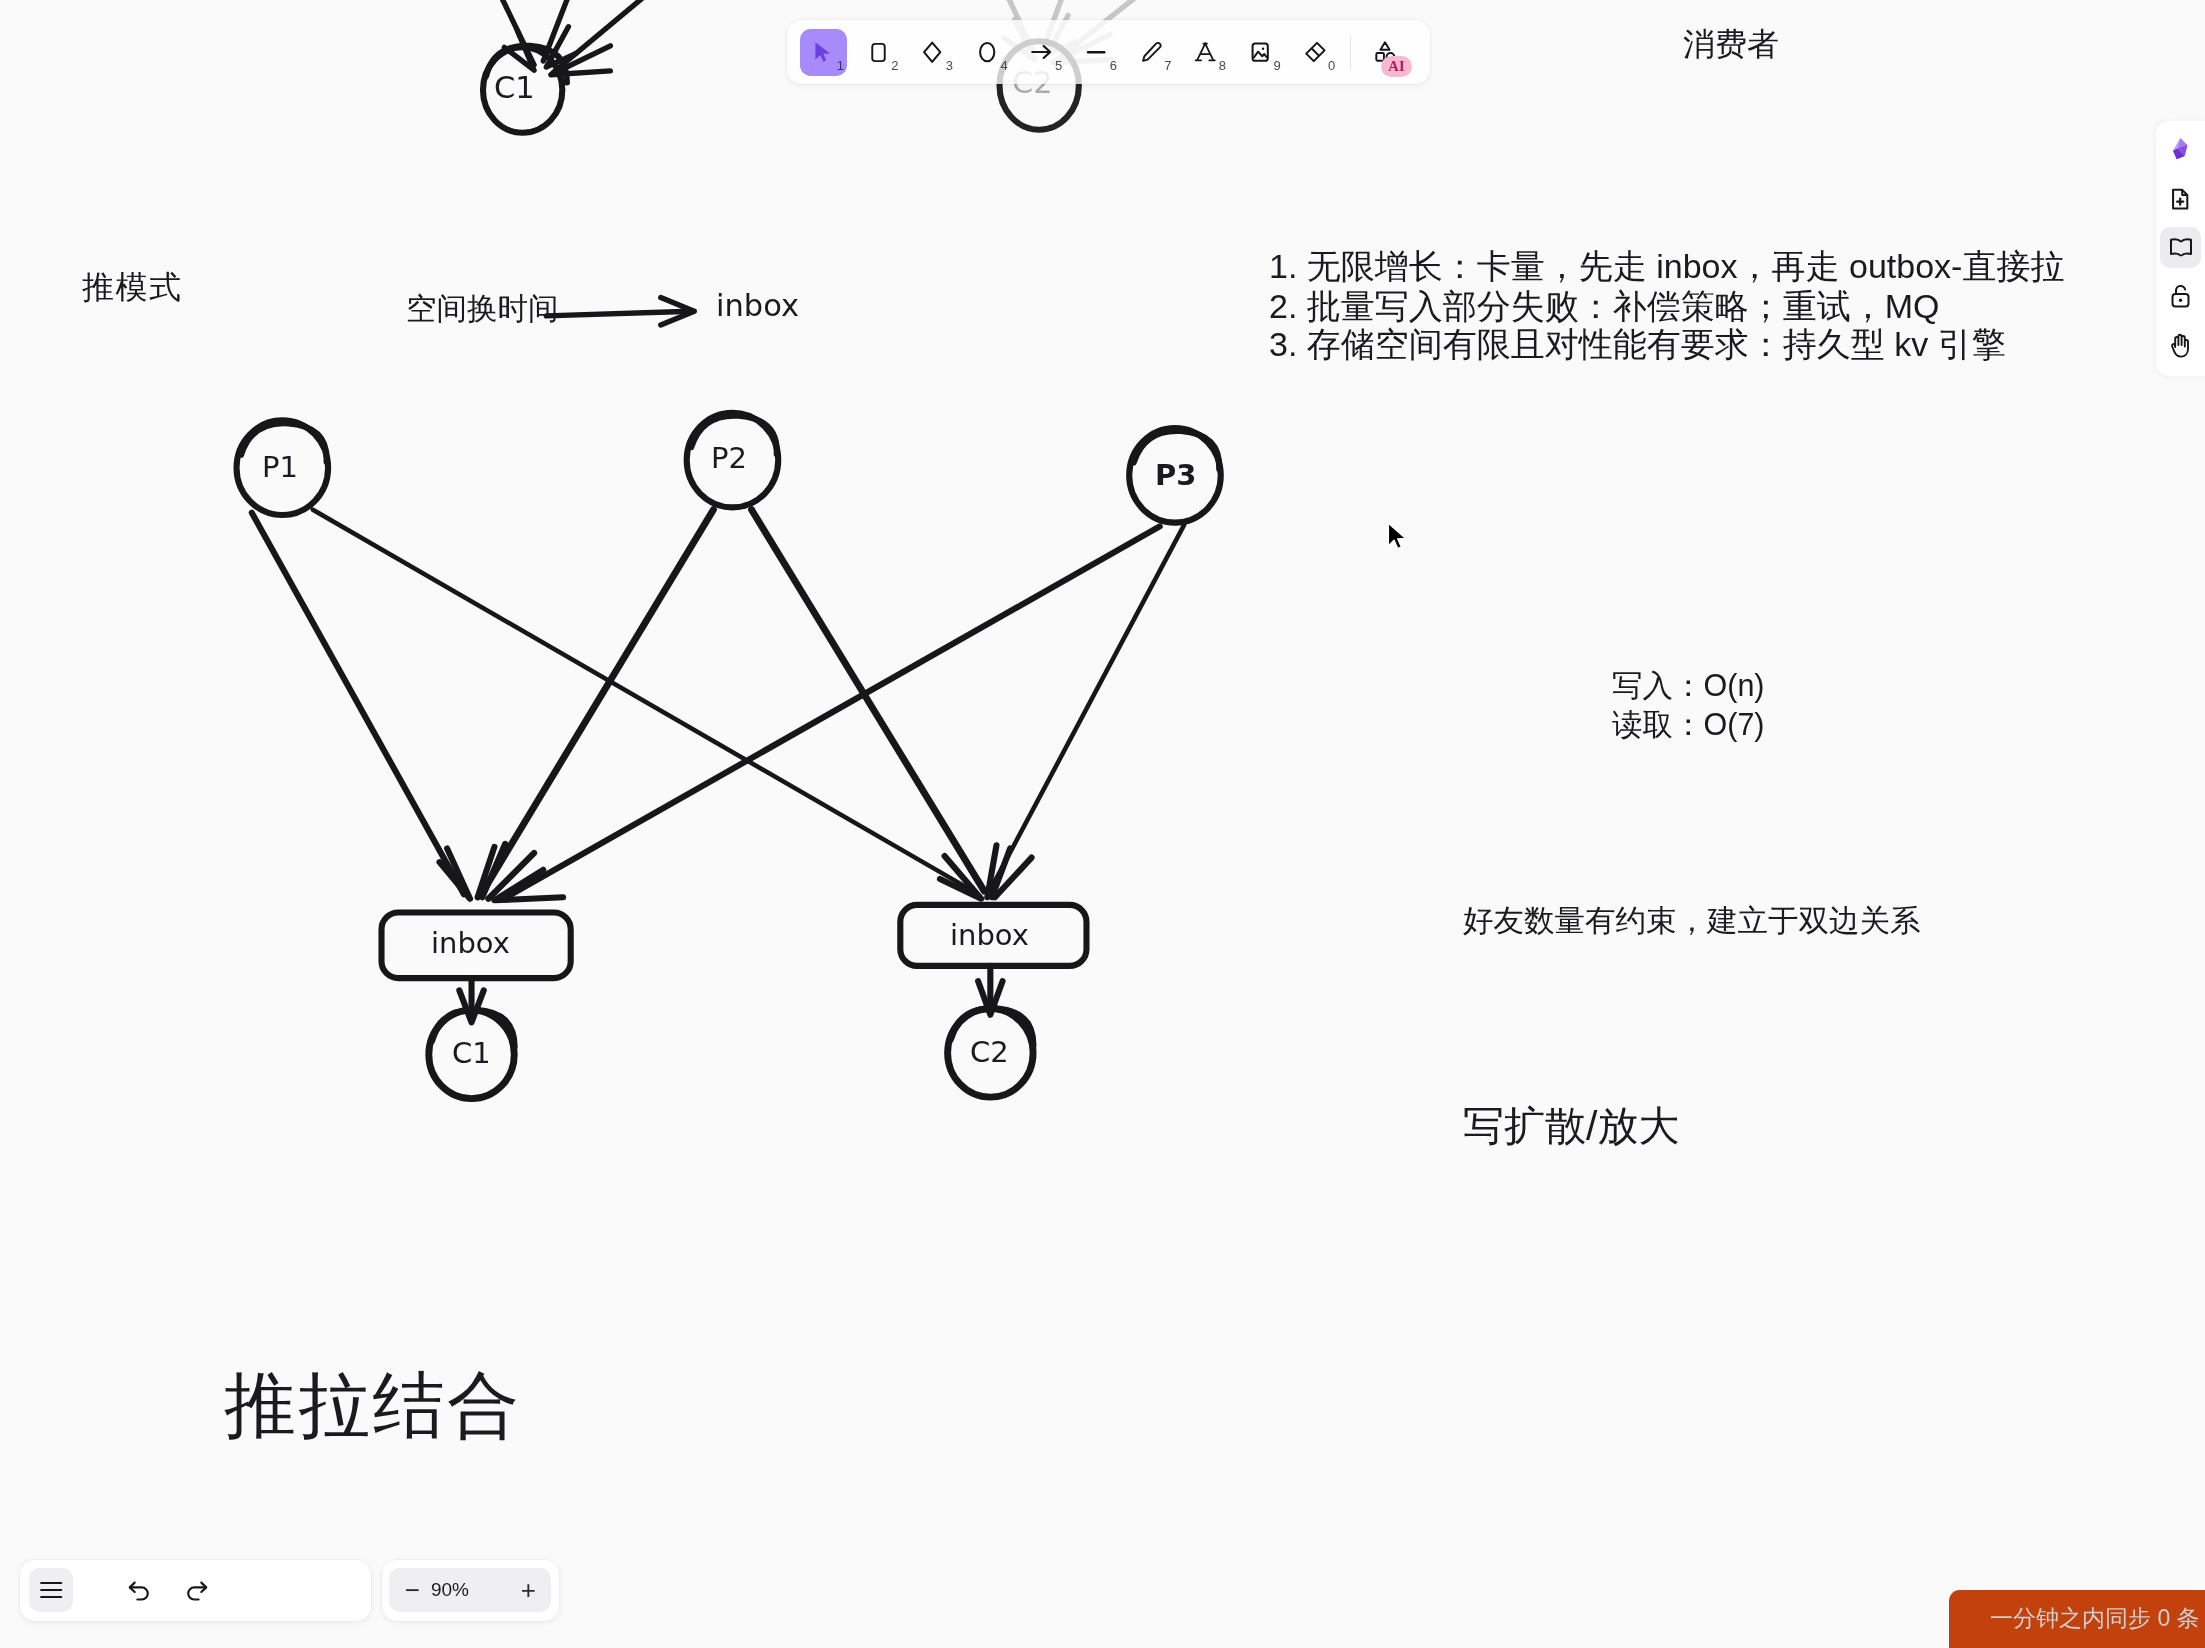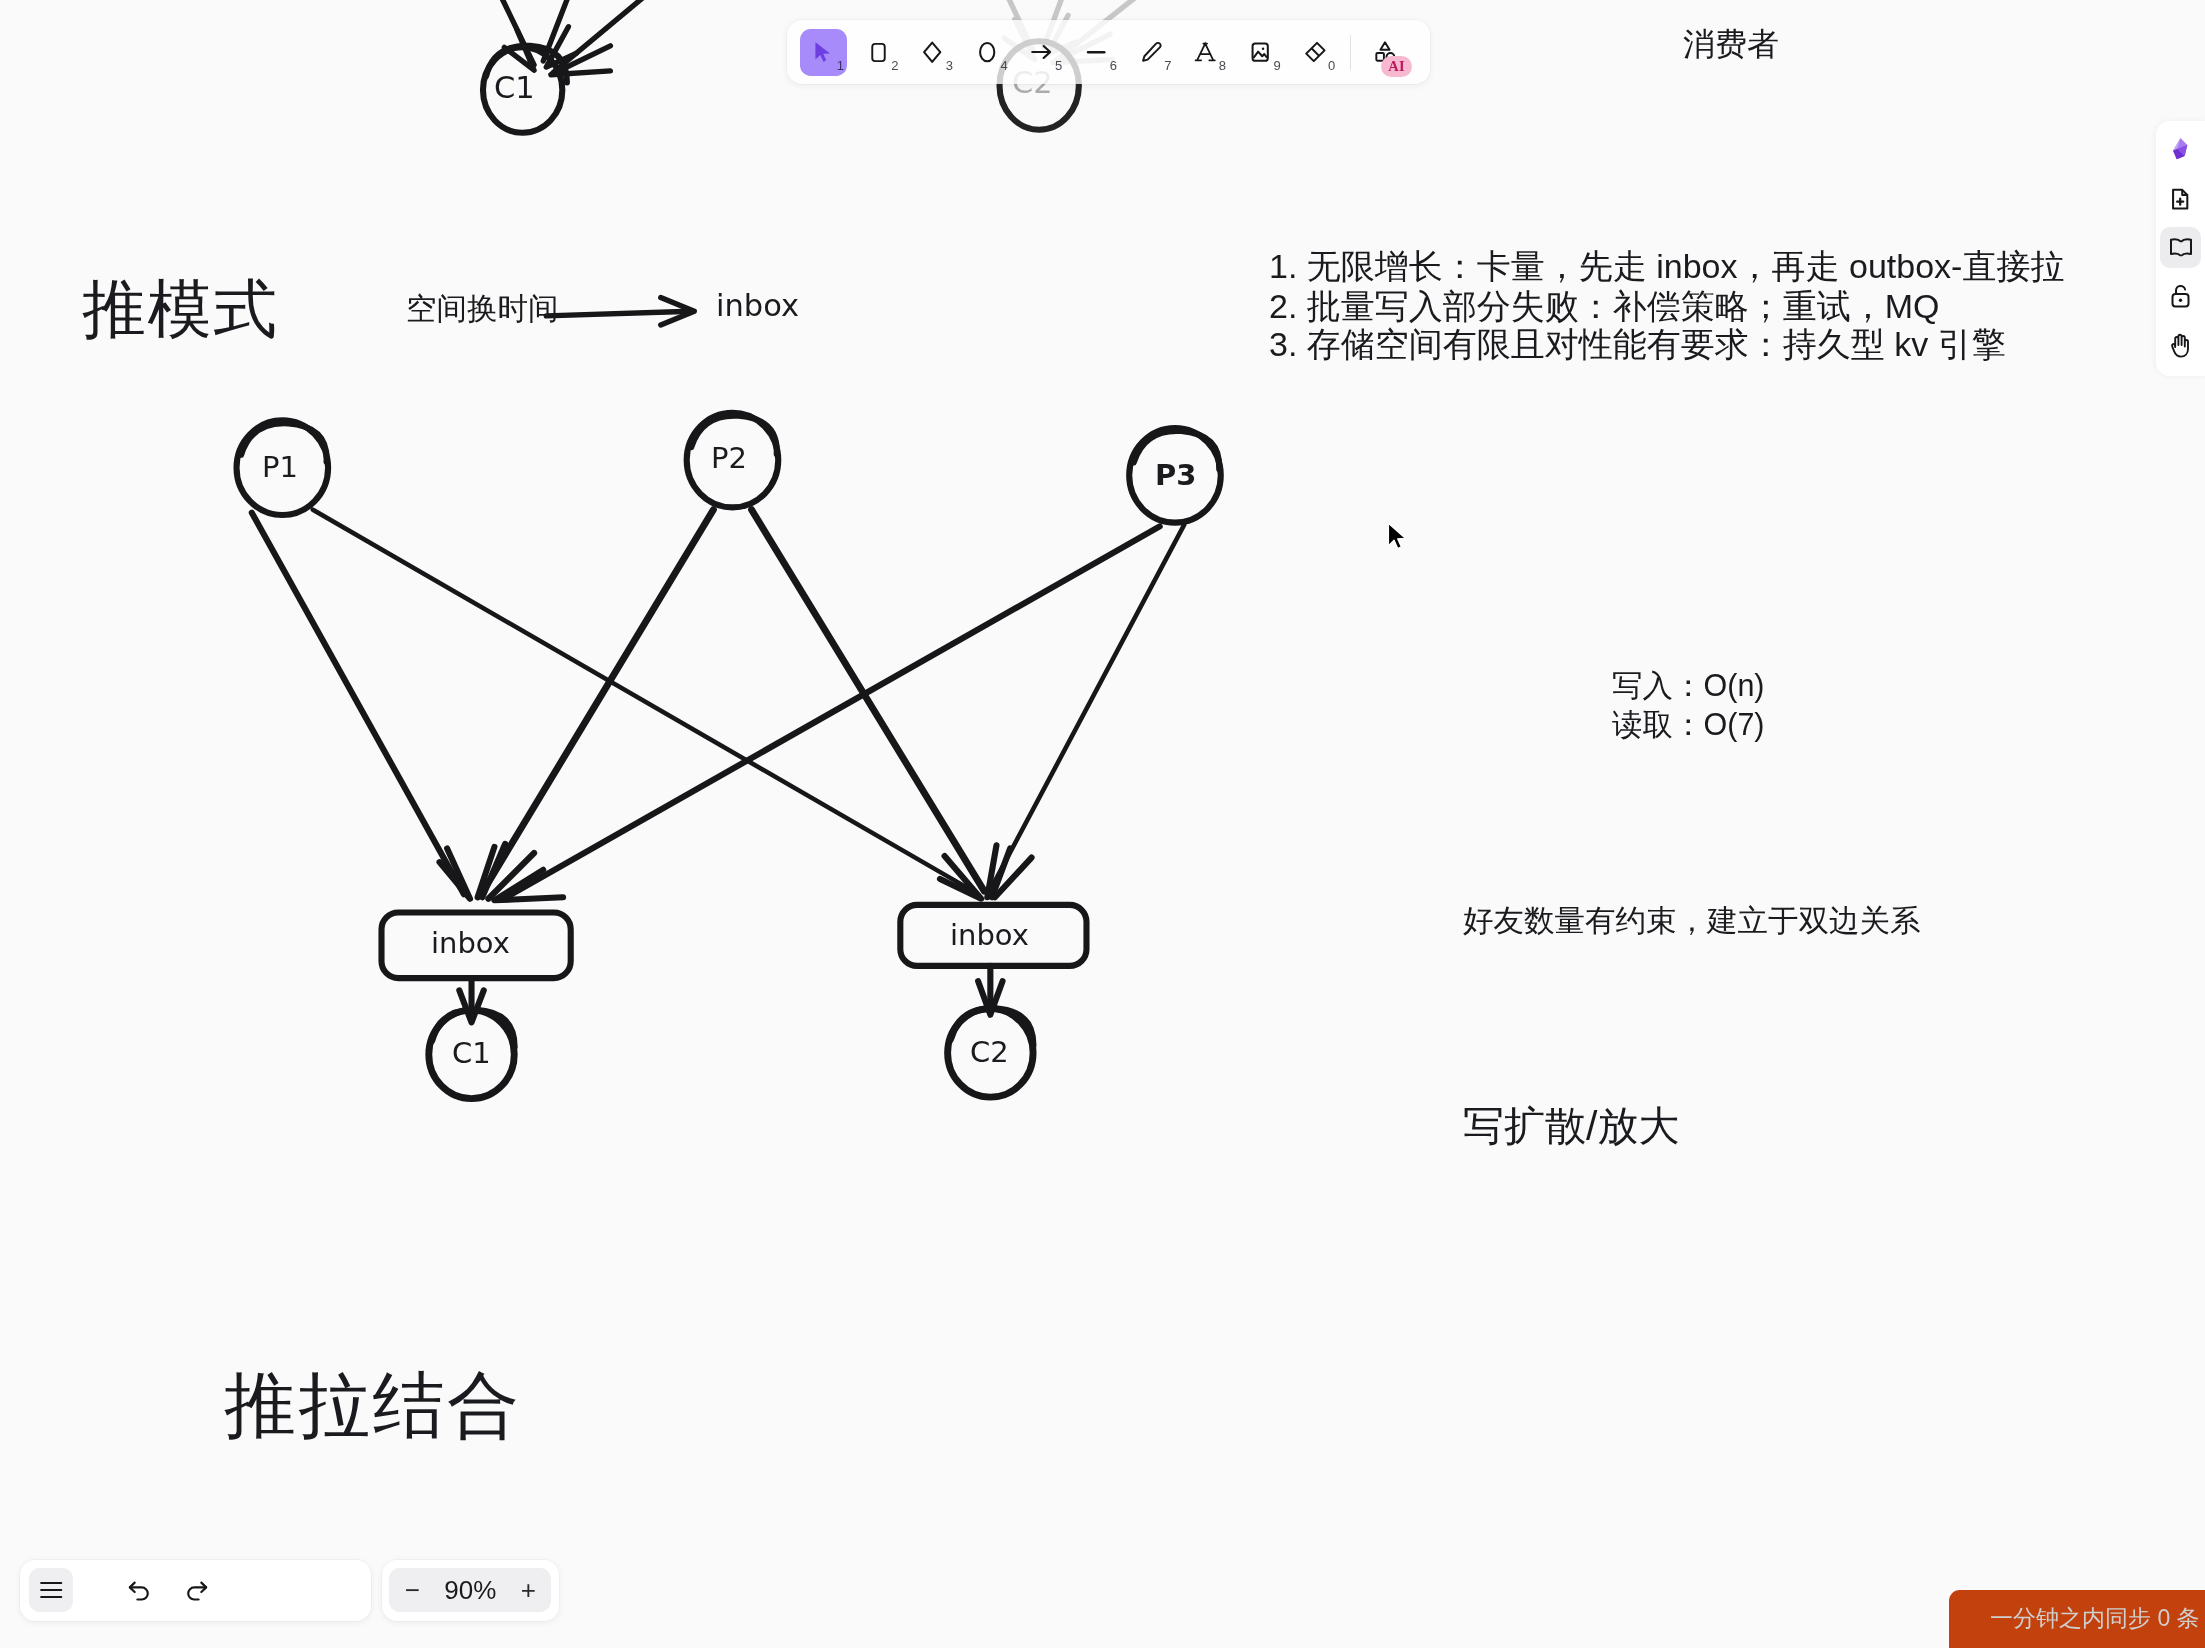--- a/index.html
+++ b/index.html
@@ -9,21 +9,21 @@
     font-family: "Liberation Sans", "DejaVu Sans", sans-serif;
     overflow: hidden;
   }
   #app { position: relative; width: 2205px; height: 1648px; background: #fafafa; }
 
   
   #canvas { position: absolute; inset: 0; }
   #canvas svg { position: absolute; inset: 0; width: 2205px; height: 1648px; }
 
   .cvs-text { position: absolute; color: #1b1b1f; white-space: nowrap; }
-  .title-lg { font-size: 64px; font-weight: 400; letter-spacing: 1.5px; }
+  .title-lg { font-size: 32px; font-weight: 400; letter-spacing: 1.5px; }
   .title-xl { font-size: 72px; font-weight: 400; letter-spacing: 2.3px; }
   .note { font-size: 34px; line-height: 1.34; font-weight: 400; }
   .note-sm { font-size: 28px; line-height: 1.35; }
   .hand { font-family: "DejaVu Sans", sans-serif; }
 
   
   #toolbar {
     position: absolute; left: 787px; top: 20px;
     height: 64px; display: flex; align-items: center;
     padding: 0 10.7px 0 9.2px;
@@ -78,21 +78,21 @@
   #menu-pane { width: 351px; padding: 0 9.2px; }
   .bl-btn { width: 44px; height: 44px; border-radius: 10.7px; display:flex; align-items:center; justify-content:center; cursor:pointer; }
   .bl-btn.shaded { background: #efeff1; }
   #zoom-pane { padding: 0 7.6px; }
   #zoom-inner {
     display: flex; align-items: center; height: 44px;
     background: #efeff1; border-radius: 10.7px; padding: 0 4.6px;
   }
   .zoom-step { width: 37px; height: 37px; display:flex; align-items:center; justify-content:center; cursor:pointer;
                font-size: 26px; color: #2a2a2e; line-height: 1; }
-  #zoom-level { min-width: 79px; text-align: center; font-size: 26px; color: #1b1b1f; cursor: pointer; }
+  #zoom-level { min-width: 79px; font-size: 19px; color: #1b1b1f; cursor: pointer; }
 
   
   #sync-bar {
     position: absolute; right: 0; bottom: 0;
     background: #c2410c; color: #cfcfcf;
     border-radius: 10.7px 0 0 0;
     padding: 13.7px 0 13.7px 41px; width: 256px;
     font-size: 23px; white-space: nowrap; overflow: hidden;
   }
 

